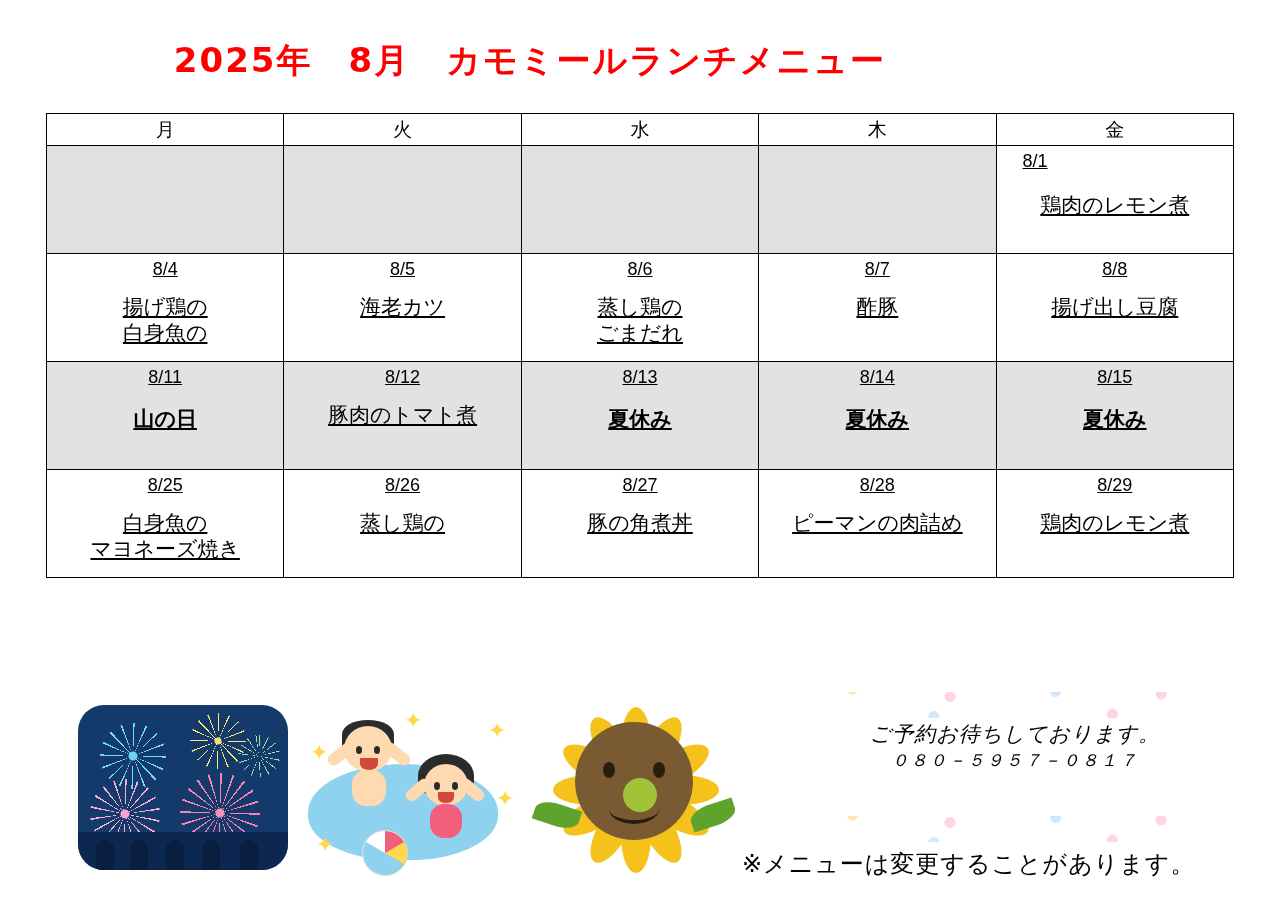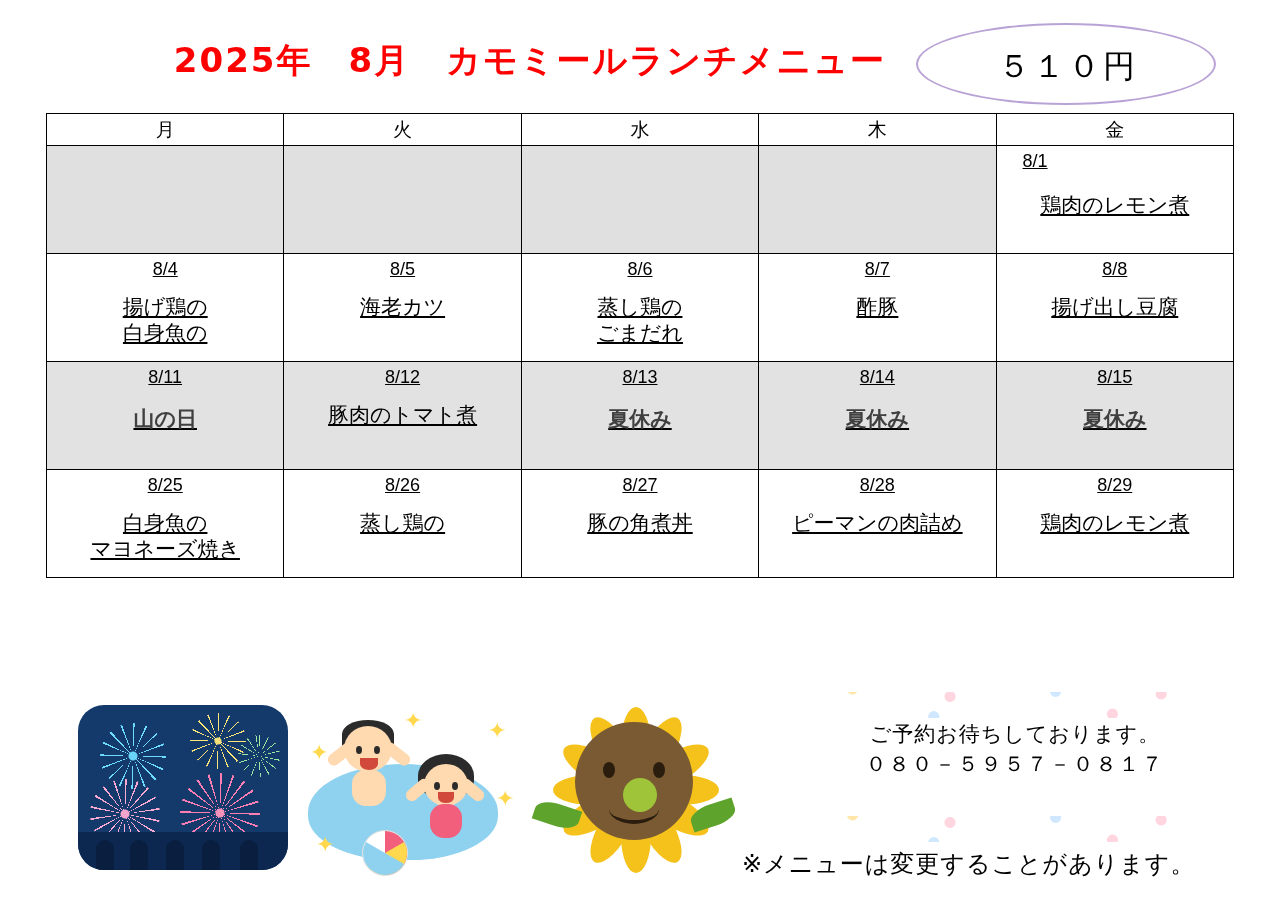--- a/index.html
+++ b/index.html
@@ -105,21 +105,21 @@
   .menu {
     display: block;
     text-align: center;
     font-size: 21px;
     line-height: 1.25;
     margin-top: 14px;
     padding: 0 2px;
     white-space: pre-line;
   }
   .menu.holiday {
-    color: #404040;
+    color: #000000;
     font-weight: bold;
     margin-top: 18px;
   }
   .cell-firstweek .menu {
     margin-top: 20px;
   }
   .cell-firstweek .date {
     text-align: left;
     padding-left: 26px;
   }
@@ -293,59 +293,57 @@
       radial-gradient(circle at 52% 20%, #ffe6a8 0 5px, transparent 6px),
       radial-gradient(circle at 74% 8%, #ffd5e0 0 5px, transparent 6px),
       radial-gradient(circle at 92% 22%, #cfe7ff 0 5px, transparent 6px),
       radial-gradient(circle at 6% 54%, #cfe7ff 0 5px, transparent 6px),
       radial-gradient(circle at 95% 56%, #ffd5e0 0 5px, transparent 6px),
       radial-gradient(circle at 10% 88%, #ffe6a8 0 5px, transparent 6px),
       radial-gradient(circle at 34% 94%, #ffd5e0 0 5px, transparent 6px),
       radial-gradient(circle at 60% 90%, #cfe7ff 0 5px, transparent 6px),
       radial-gradient(circle at 86% 92%, #ffd5e0 0 5px, transparent 6px),
       #ffffff;
+    font-style: italic;
   }
   .notice-inner {
     position: absolute;
     left: 14px;
     top: 14px;
     right: 14px;
     bottom: 14px;
     background: #ffffff;
     text-align: center;
   }
   .notice-line {
     font-size: 21px;
     line-height: 1.5;
     color: #000000;
     letter-spacing: 1px;
   }
   .notice-phone {
-    font-size: 21px;
+    font-size: 17px;
     letter-spacing: 2px;
     line-height: 1.3;
   }
   .disclaimer {
     position: absolute;
     left: 742px;
     top: 158px;
     width: 500px;
     font-size: 24px;
     letter-spacing: 1px;
     color: #000000;
   }
 </style>
 </head>
 <body>
 
 <div class="header">
   <div class="title">2025年　8月　カモミールランチメニュー</div>
-  <div class="price-oval">
-    <div class="price-text">５１０円</div>
-  </div>
 </div>
 
 <table class="calendar">
   <thead>
     <tr>
       <th>月</th>
       <th>火</th>
       <th>水</th>
       <th>木</th>
       <th>金</th>

